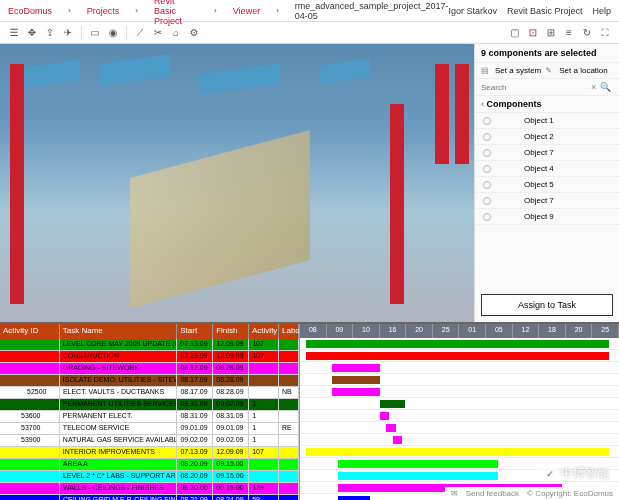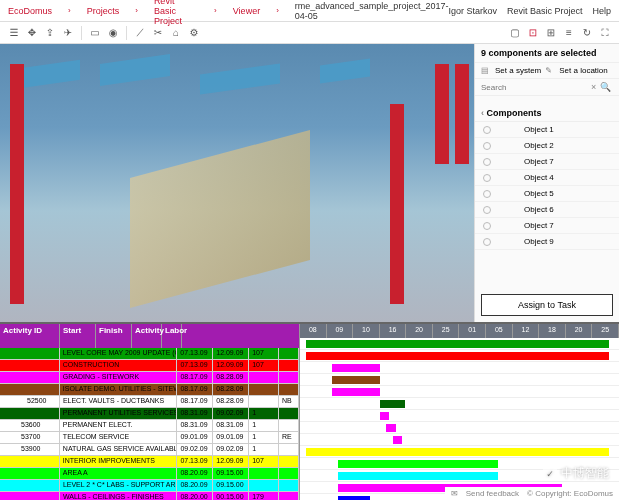--- a/index.html
+++ b/index.html
@@ -20,29 +20,29 @@
 .stair { position: absolute; left: 130px; top: 110px; width: 180px; height: 130px; background: linear-gradient(135deg, #d5c8a0 0%, #b8a878 100%); opacity: 0.8; transform: skewY(-15deg); }
 .col-red { position: absolute; width: 14px; background: #c8202e; }
 .ceiling { position: absolute; background: #4a9bc8; transform: skewY(-8deg); opacity: 0.9; }
 .sidebar { width: 145px; border-left: 1px solid #ddd; background: #fafafa; display: flex; flex-direction: column; }
 .sb-title { padding: 4px 6px; font-size: 9px; font-weight: bold; border-bottom: 1px solid #eee; }
 .sb-row { display: flex; padding: 3px 6px; gap: 4px; border-bottom: 1px solid #eee; font-size: 8px; }
 .sb-row .ic { width: 10px; color: #888; }
 .sb-search { padding: 3px 6px; display: flex; align-items: center; border-bottom: 1px solid #eee; }
 .sb-search input { flex: 1; border: none; background: none; font-size: 8px; outline: none; }
 .sb-search .x { color: #888; cursor: pointer; font-size: 9px; margin-right: 4px; }
-.sb-section { padding: 3px 6px; font-size: 9px; font-weight: bold; border-bottom: 1px solid #eee; margin-top: 9px; }
+.sb-section { padding: 3px 6px; font-size: 9px; font-weight: bold; border-bottom: 1px solid #eee; }
 .sb-section::before { content: "‹ "; color: #888; }
 .obj-list { flex: 1; overflow-y: hidden; }
 .obj-item { display: flex; align-items: center; padding: 3px 8px; font-size: 8px; border-bottom: 1px solid #f0f0f0; cursor: pointer; gap: 28px; }
 .obj-item .dot { width: 8px; height: 8px; border: 1px solid #bbb; border-radius: 50%; margin-right: 5px; }
 .assign-btn { margin: 6px; padding: 5px; border: 1px solid #333; background: #fff; text-align: center; font-size: 9px; cursor: pointer; }
 .bottom { height: 178px; display: flex; border-top: 2px solid #666; background: #fff; }
 .table-pane { width: 300px; overflow: hidden; border-right: 1px solid #999; }
-.th-row { display: flex; background: #a21caf; color: #fff; font-size: 8px; height: 24px; font-weight: bold; }
+.th-row { display: flex; background: #c2410c; color: #fff; font-size: 8px; height: 15px; }
 .th-row .th { padding: 2px 3px; border-right: 1px solid #999; }
 .tr { display: flex; height: 12px; font-size: 7px; border-bottom: 1px solid #ccc; }
 .tr .td { padding: 1px 3px; border-right: 1px solid #ccc; overflow: hidden; white-space: nowrap; }
 .c-id { width: 60px; }
 .c-name { width: 118px; }
 .c-start { width: 36px; }
 .c-finish { width: 36px; }
 .c-dur { width: 30px; }
 .c-lab { width: 20px; }
 .gantt-pane { flex: 1; overflow: hidden; position: relative; }
@@ -140,39 +140,36 @@
         <div class="obj-item">
           <span class="dot"></span>
           <span>Object 4</span>
         </div>
         <div class="obj-item">
           <span class="dot"></span>
           <span>Object 5</span>
         </div>
         <div class="obj-item">
           <span class="dot"></span>
-          <span>Object 6</span>
-        </div>
-        <div class="obj-item">
-          <span class="dot"></span>
           <span>Object 7</span>
         </div>
         <div class="obj-item">
           <span class="dot"></span>
           <span>Object 9</span>
         </div>
       </div>
     <div class="assign-btn">Assign to Task</div>
   </div>
 </div>
 
 <div class="bottom">
   <div class="table-pane">
     <div class="th-row">
       <div class="th c-id">Activity ID</div>
+      <div class="th c-name">Task Name</div>
       <div class="th c-start">Start</div>
       <div class="th c-finish">Finish</div>
       <div class="th c-dur">Activity</div>
       <div class="th c-lab">Labor</div>
     </div>
     <div id="tbody">
         <div class="tr" style="background: rgb(0, 160, 0);">
           <div class="td c-id" style="padding-left:3px"></div>
           <div class="td c-name">LEVEL CORE MAY 2009 UPDATE (Current)</div>
           <div class="td c-start">07.13.09</div>

